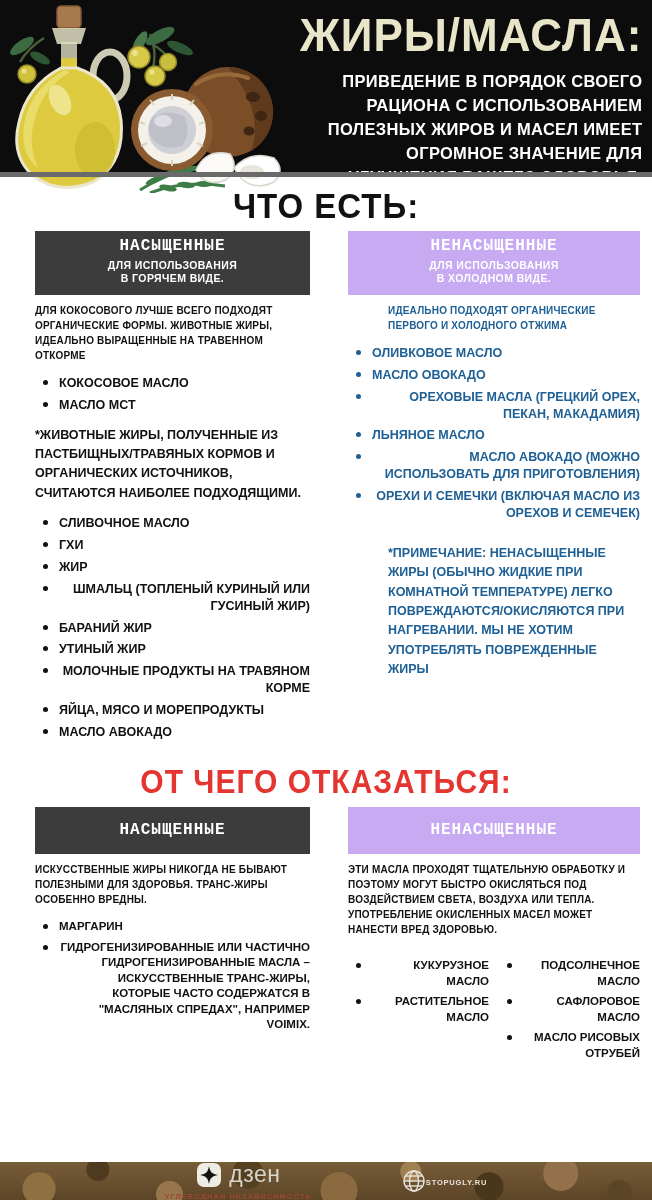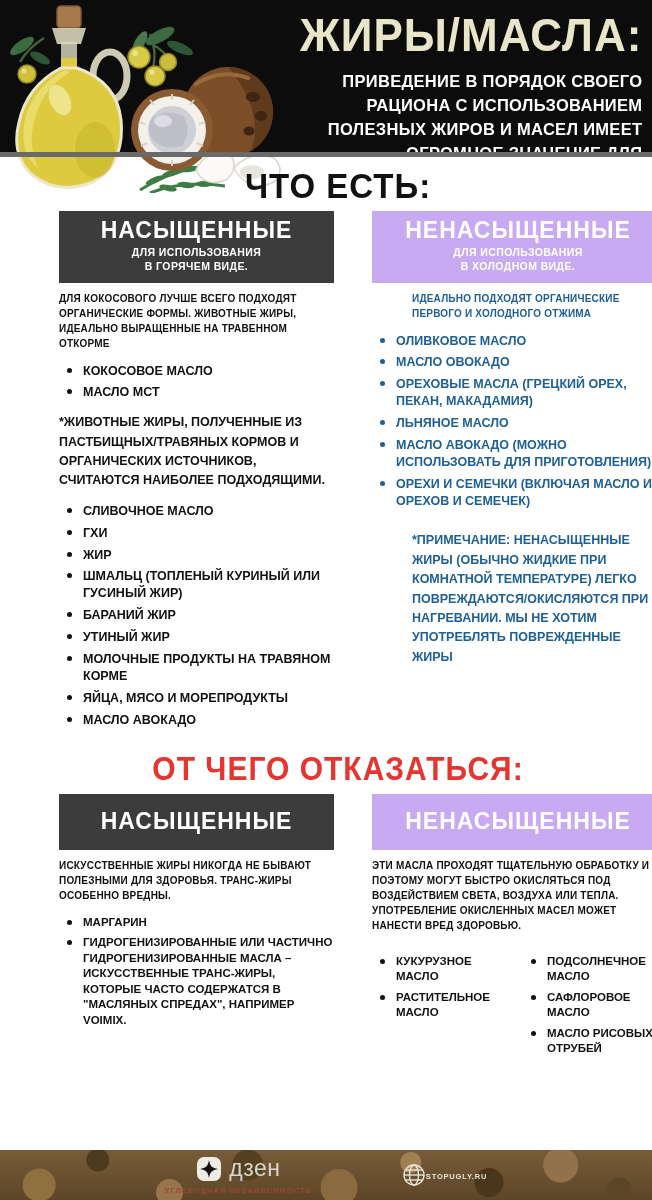--- a/index.html
+++ b/index.html
@@ -4,76 +4,76 @@
 <style>
   * { margin:0; padding:0; box-sizing:border-box; }
   html,body { width:652px; height:1200px; overflow:hidden; }
   body {
     font-family:"Liberation Sans", sans-serif;
     background:#ffffff; color:#111;
     display:flex; flex-direction:column;
   }
 
   
-  .header { background:#0c0c0c; height:152px; display:flex; flex:none; }
+  .header { background:#0c0c0c; height:172px; display:flex; flex:none; }
   .header-art { width:300px; height:193px; flex:none; }
   .header-text { flex:1; padding:10px 14px 0 0; }
   .main-title {
     color:#e9e5c9; font-weight:bold; font-size:44px; letter-spacing:1px;
     transform:scaleY(1.05); transform-origin:top left; line-height:1.1;
     white-space:nowrap;
   }
   .main-sub {
     color:#ffffff; font-weight:bold; font-size:16.5px; line-height:1.45;
     margin-top:12px; letter-spacing:.3px; text-transform:uppercase;text-align:right;
   }
   .header-divider { height:5px; background:#6a6a6a; flex:none; }
 
   
-  .main { flex:1; overflow:hidden;padding-left:24px; }
+  .main { flex:1; overflow:hidden; }
   .h-eat {
     text-align:center; font-size:33px; font-weight:bold; color:#111;
     margin:10px 0 6px; letter-spacing:1px; transform:scaleY(1.08);
   }
   .h-avoid {
     text-align:center; font-size:30px; font-weight:bold; color:#e53530;
     margin:12px 0 8px; letter-spacing:1px; transform:scaleY(1.08);
   }
   .cols {
     display:grid; grid-template-columns:275px 292px; column-gap:38px;
     padding-left:35px; align-items:start;
   }
   .box { color:#fff; text-align:center; padding:7px 6px 9px; }
   .box.dark   { background:#3c3c3c; }
   .box.purple { background:#c7aaf2; }
-  .box-title  { font-size:23px; font-weight:bold; letter-spacing:1px; line-height:1.1; }
+  .box-title  { font-size:16px; font-weight:bold; letter-spacing:1px; line-height:1.1;font-family:Liberation Mono, monospace; }
   .box-sub    { font-size:10.5px; font-weight:bold; line-height:1.3; margin-top:3px; letter-spacing:.4px; }
   .box.tall   { padding:15px 6px; }
 
   .intro { font-size:10px; font-weight:bold; line-height:1.5; margin:8px 0 4px; letter-spacing:.2px; }
   .note  { font-size:12.5px; font-weight:bold; line-height:1.55; margin:6px 0; }
   .blue  { color:#1e6095;margin-left:40px; }
 
-  ul.blist { list-style:none; margin:12px 0; }
+  ul.blist { list-style:none; margin:12px 0;text-align:right; }
   ul.blist li {
     display:flex; font-size:12.5px; font-weight:bold; line-height:1.35;
     margin:5px 0; padding-left:8px;
   }
   ul.blist li .dot { width:16px; flex:none; }
   ul.blist li .dot::before {
     content:""; display:block; width:5px; height:5px; border-radius:50%;
     background:currentColor; margin-top:5px;
   }
   ul.blist.small li { font-size:11.5px; }
   .note-gap { margin-top:22px; }
   .two-col { display:grid; grid-template-columns:1fr 1fr; column-gap:10px; }
 
   
   .footer {
-    height:50px; flex:none; display:flex; align-items:center; justify-content:center;
+    height:38px; flex:none; display:flex; align-items:center; justify-content:center;
     gap:90px;
     background-color:#6d5434;
     background-image:
       radial-gradient(circle at 6% 70%,  #8f7040 0 16px, rgba(0,0,0,0) 17px),
       radial-gradient(circle at 15% 20%, #4e3a1f 0 11px, rgba(0,0,0,0) 12px),
       radial-gradient(circle at 26% 85%, #96764a 0 13px, rgba(0,0,0,0) 14px),
       radial-gradient(circle at 38% 30%, #55401f 0 15px, rgba(0,0,0,0) 16px),
       radial-gradient(circle at 52% 75%, #8a6a3e 0 18px, rgba(0,0,0,0) 19px),
       radial-gradient(circle at 63% 25%, #a08050 0 10px, rgba(0,0,0,0) 11px),
       radial-gradient(circle at 75% 65%, #4a361a 0 14px, rgba(0,0,0,0) 15px),

